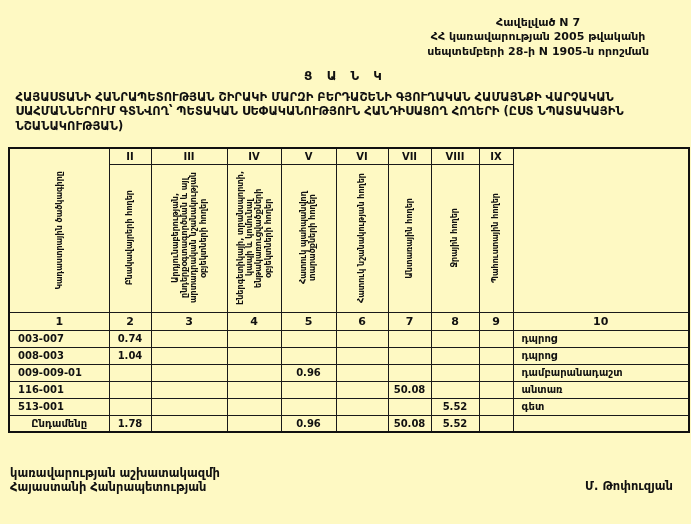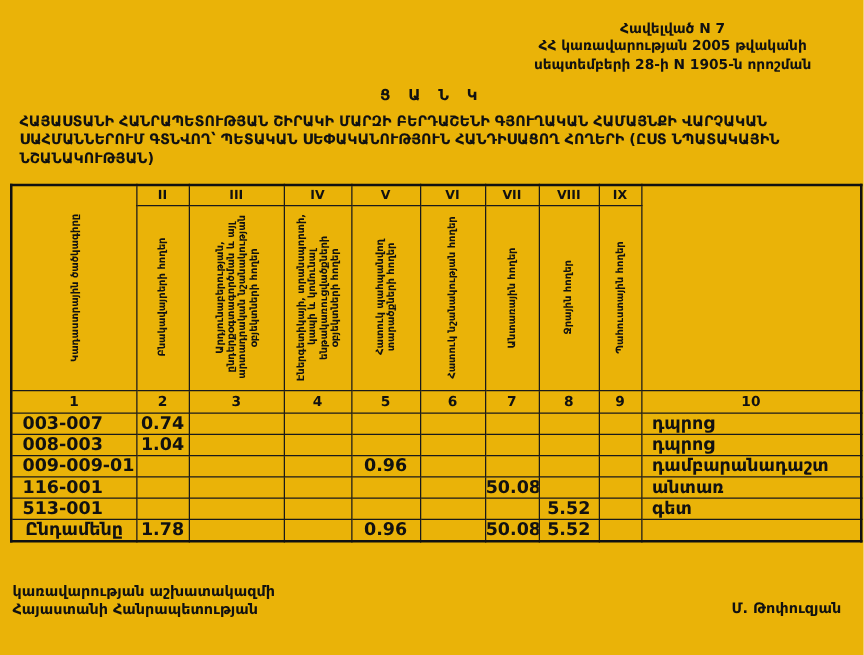--- a/index.html
+++ b/index.html
@@ -3,21 +3,21 @@
 <meta charset="utf-8">
 <style>
   * { margin: 0; padding: 0; box-sizing: border-box; }
   html, body { width: 691px; height: 524px; background: #ffffff; }
   body {
     font-family: "DejaVu Sans", sans-serif;
     color: #111;
     font-weight: bold;
     overflow: hidden;
   }
-  .page { position: relative; width: 691px; height: 524px; background: #eab308; }
+  .page { position: relative; width: 691px; height: 524px; background: #fef9c3; }
 
   .ref-block {
     margin-top: 16px;
     margin-right: 42px;
     text-align: center;
     float: right;
     font-size: 11px;
     line-height: 1.3;
   }
   .clear { clear: both; }
@@ -59,21 +59,21 @@
     font-size: 8px;
     line-height: 1.15;
     max-height: 142px;
     white-space: normal;
     text-align: center;
   }
   .rot-wide { font-size: 8px; }
 
   tr.index-row td { height: 18px; font-size: 11px; text-align: center; vertical-align: middle; }
 
-  tr.data-row td { height: 17px; font-size: 14px; vertical-align: middle; text-align: center; }
+  tr.data-row td { height: 17px; font-size: 10px; vertical-align: middle; text-align: center; }
   tr.data-row td.code { text-align: left; padding-left: 8px; }
   tr.data-row td.note { text-align: left; padding-left: 8px; }
   tr.data-row.total td.code { text-align: center; padding-left: 0; margin-left: 48px; }
 
   .footer {
     position: absolute;
     left: 10px;
     right: 18px;
     top: 466px;
     display: flex;

